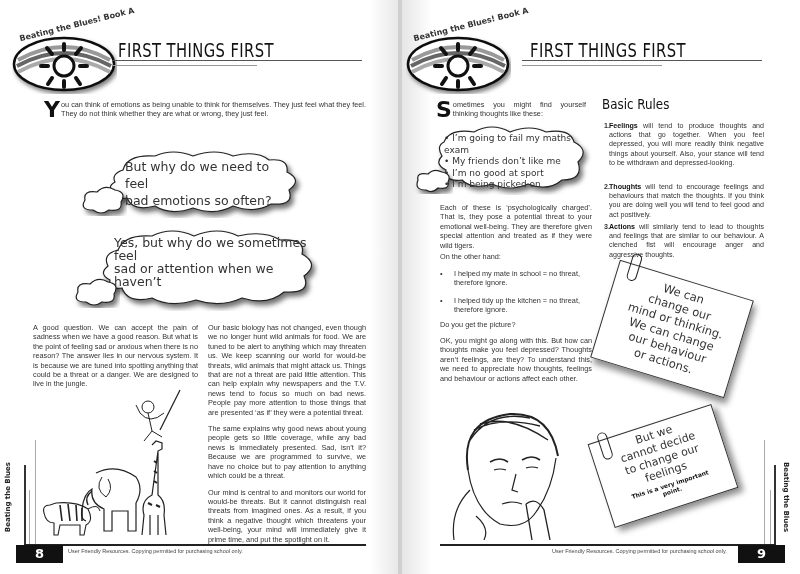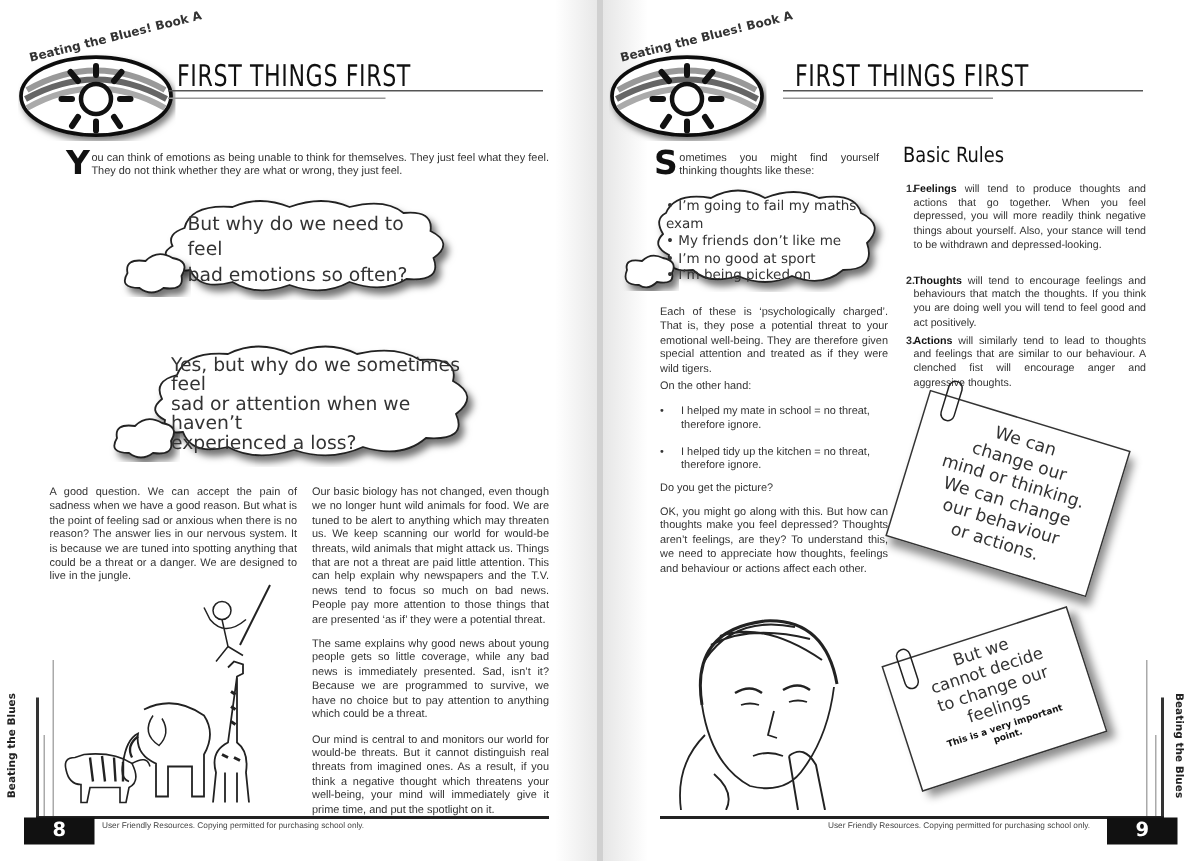--- a/index.html
+++ b/index.html
@@ -78,21 +78,21 @@
     <div class="logo-arc" style="left:6px;top:-4px;">Beating the Blues! Book A</div>
   </div>
   <div class="title" style="left:118px;top:38px;">FIRST THINGS FIRST</div>
   <div class="hline" style="left:112px;top:60px;width:250px;"></div>
   <div class="hline2" style="left:112px;top:65px;width:145px;"></div>
 
   <div class="txt" style="left:44px;top:100px;width:322px;">
     <span class="dropcap">Y</span><span>ou can think of emotions as being unable to think for themselves. They just feel what they feel. They do not think whether they are what or wrong, they just feel.</span>
   </div>
 
-  <div class="cloud" style="left:75px;top:130px;width:245px;height:68px;">
+  <div class="cloud" style="left:75px;top:148px;width:245px;height:68px;">
     <svg viewBox="0 0 245 68">
       <defs>
           <filter id="cs1">
             <feDropShadow dx="3" dy="4" stdDeviation="2.5" flood-opacity="0.55"></feDropShadow>
           </filter>
         </defs>
       <path filter="url(#cs1)" fill="#fff" stroke="#222" stroke-width="1.2" d="M48 22 Q52 6 80 8 Q98 0 118 8 Q140 0 158 8 Q182 2 194 12 Q214 10 212 24 Q228 32 214 42 Q220 58 196 56 Q180 66 158 58 Q140 68 118 60 Q96 68 80 58 Q58 64 52 50 Q40 52 42 44 Q30 40 40 34 Q36 26 48 22 Z"></path>
       <path filter="url(#cs1)" fill="#fff" stroke="#222" stroke-width="1.2" d="M10 52 Q8 42 22 44 Q30 36 40 42 Q52 44 46 54 Q48 64 34 62 Q26 68 18 62 Q4 62 10 52 Z"></path>
     </svg>
     <div class="cloud-text" style="left:50px;top:10px;width:170px;font-size:12.5px;line-height:17px;">
@@ -103,21 +103,20 @@
 
 
   <div class="cloud" style="left:70px;top:228px;width:265px;height:80px;">
     <svg viewBox="0 0 265 80">
       <path filter="url(#cs1)" fill="#fff" stroke="#222" stroke-width="1.2" d="M48 22 Q54 6 82 8 Q102 -2 124 8 Q148 -2 168 8 Q194 2 210 12 Q236 10 232 26 Q250 36 234 48 Q242 66 214 64 Q198 78 172 70 Q150 80 126 72 Q100 80 82 70 Q58 76 52 60 Q38 62 40 52 Q28 46 38 38 Q32 26 48 22 Z"></path>
       <path filter="url(#cs1)" fill="#fff" stroke="#222" stroke-width="1.2" d="M8 64 Q6 54 20 56 Q28 48 38 54 Q50 56 44 66 Q46 76 32 74 Q24 80 16 74 Q2 74 8 64 Z"></path>
     </svg>
     <div class="cloud-text" style="left:44px;top:8px;width:195px;font-size:12.5px;line-height:13px;">
       <div>Yes, but why do we sometimes feel</div>
       <div>sad or attention when we haven’t</div>
-      <div>experienced a loss?</div>
     </div>
   </div>
 
   <div class="txt" style="left:33px;top:323px;width:165px;">A good question. We can accept the pain of sadness when we have a good reason. But what is the point of feeling sad or anxious when there is no reason? The answer lies in our nervous system. It is because we are tuned into spotting anything that could be a threat or a danger. We are designed to live in the jungle.</div>
 
   <div class="txt" style="left:208px;top:323px;width:158px;">
     <p style="margin:0 0 7px 0;">Our basic biology has not changed, even though we no longer hunt wild animals for food. We are tuned to be alert to anything which may threaten us. We keep scanning our world for would-be threats, wild animals that might attack us. Things that are not a threat are paid little attention. This can help explain why newspapers and the T.V. news tend to focus so much on bad news. People pay more attention to those things that are presented ‘as if’ they were a potential threat.</p>
     <p style="margin:0 0 7px 0;">The same explains why good news about young people gets so little coverage, while any bad news is immediately presented. Sad, isn’t it? Because we are programmed to survive, we have no choice but to pay attention to anything which could be a threat.</p>
     <p style="margin:0;">Our mind is central to and monitors our world for would-be threats. But it cannot distinguish real threats from imagined ones. As a result, if you think a negative thought which threatens your well-being, your mind will immediately give it prime time, and put the spotlight on it.</p>
   </div>

